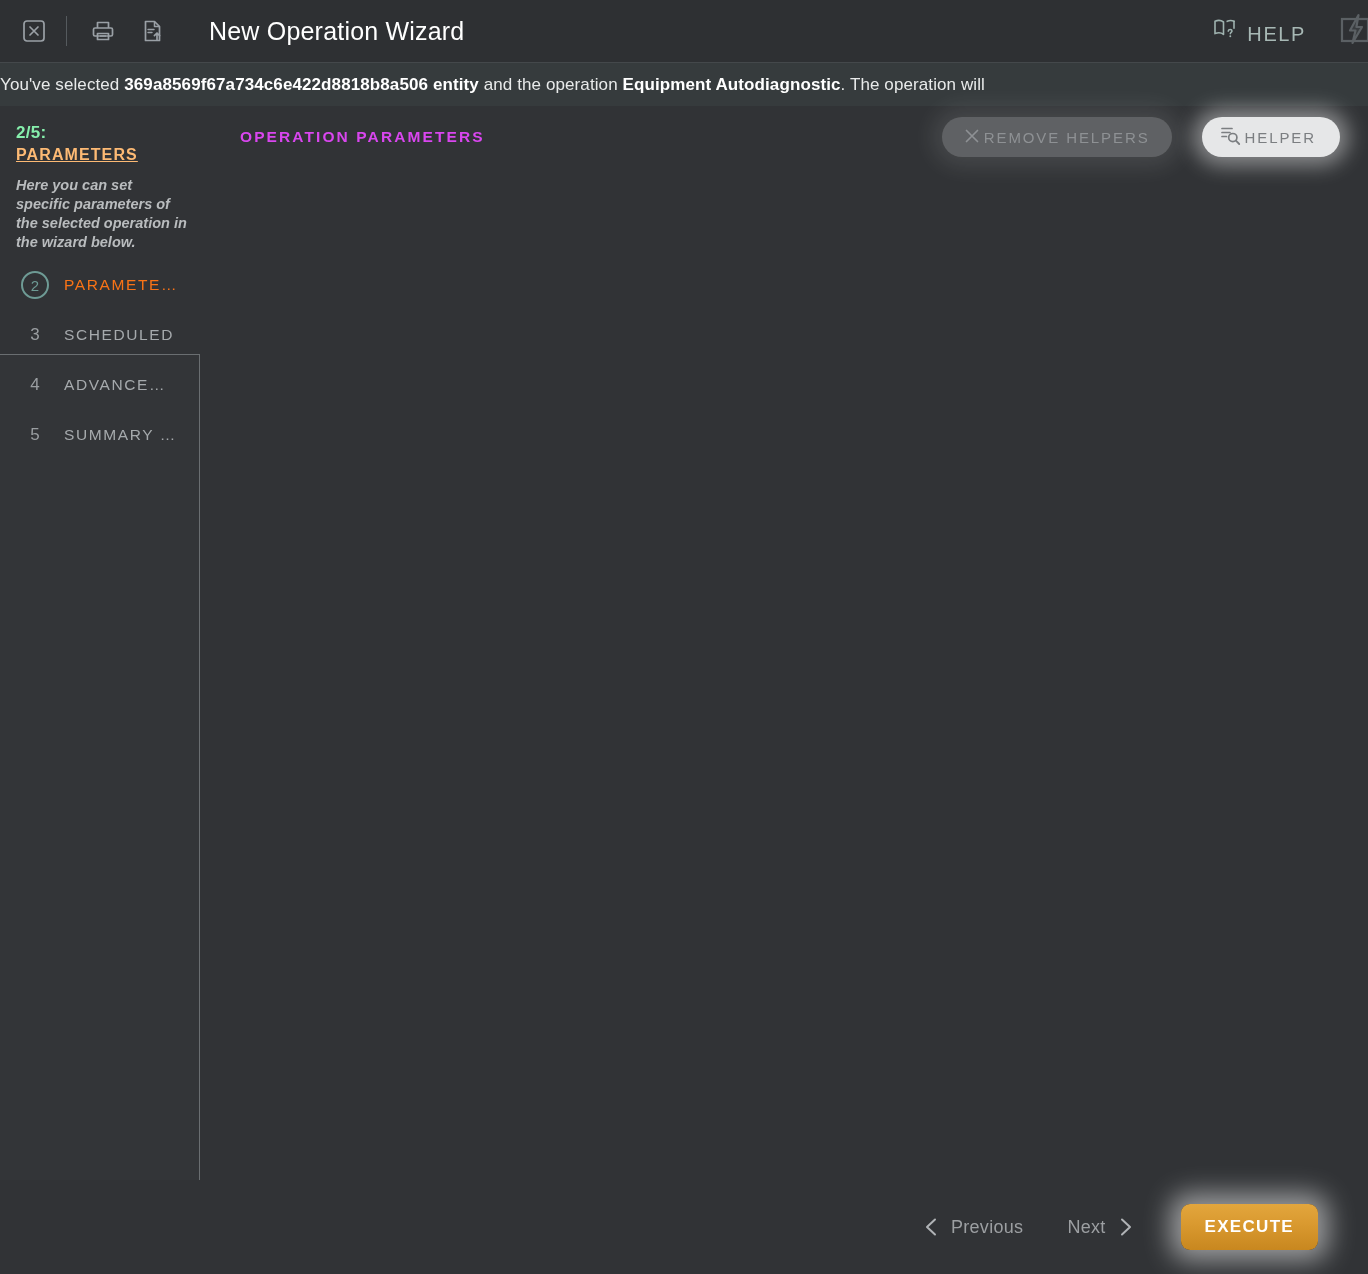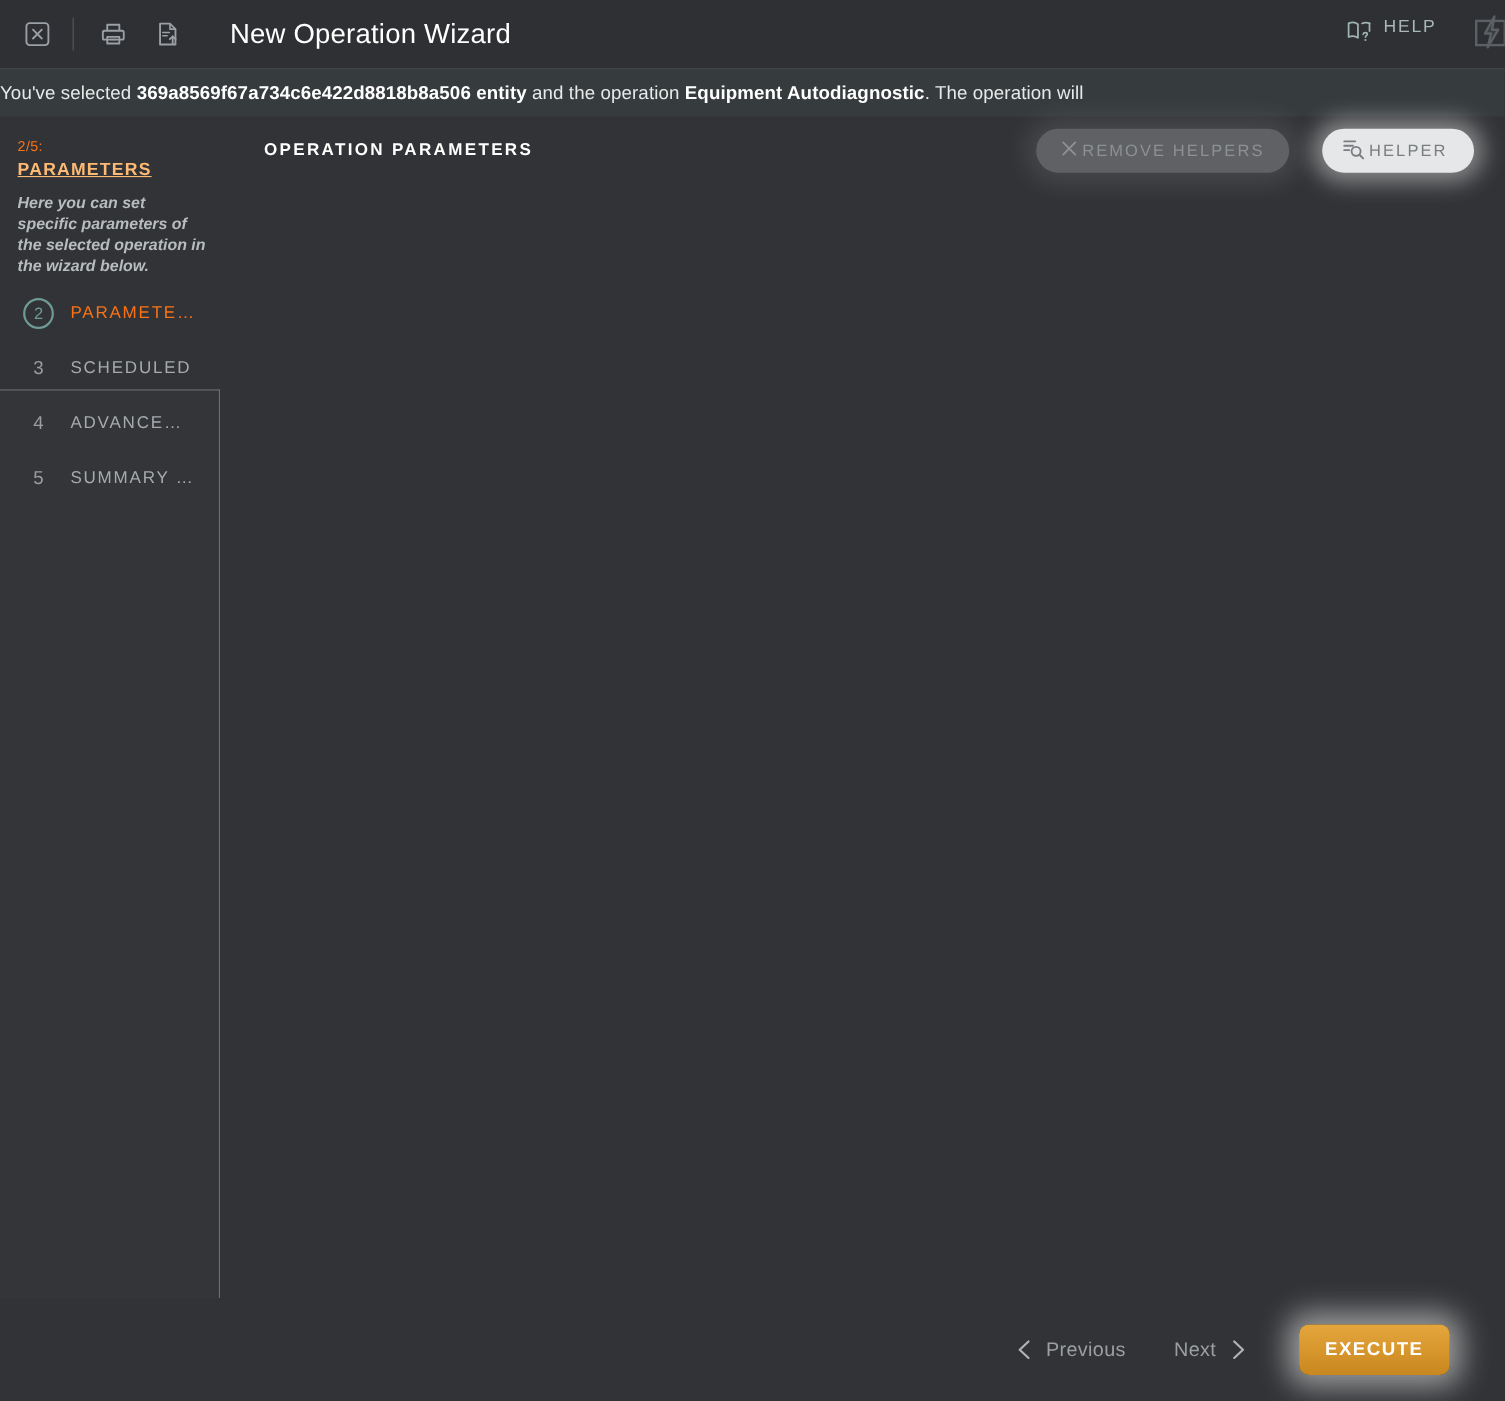--- a/index.html
+++ b/index.html
@@ -38,23 +38,23 @@
   .tb-title {
     margin-left: 34px;
     font-size: 25px;
     color: #ffffff;
     font-weight: 400;
     letter-spacing: .2px;
     white-space: nowrap;
   }
   .tb-spacer { flex: 1 1 auto; }
   .tb-help {
-    display: flex; align-items: flex-start; gap: 10px;
+    display: flex; align-items: flex-end; gap: 10px;
     color: #9fb3b0;
-    font-size: 16px; letter-spacing: 1.6px;
+    font-size: 20px; letter-spacing: 1.6px;
     margin-right: 22px;
   }
   .tb-help .lbl { color: #a7b8b5; }
   .tb-flash {
     width: 56px; height: 56px;
     display: flex; align-items: center; justify-content: center;
     color: #5b6064;
     margin-right: -16px;
   }
 
@@ -86,21 +86,21 @@
     background: #333538;
     border-right: 1px solid #6a6e71;
     border-top: 1px solid #6a6e71;
   }
   .side-inner { position: relative; z-index: 2; }
 
   .side-head {
     padding: 16px 14px 0 16px;
   }
   .side-step-num {
-    font-size: 13px; font-weight: 400; color: #f97316;
+    font-size: 17px; font-weight: 700; color: #86efac;
     letter-spacing: .3px; line-height: 22px;
   }
   .side-step-name {
     font-size: 16px; font-weight: 700; color: #fdba74;
     letter-spacing: 1.1px; line-height: 22px; text-decoration: underline;
   }
   .side-desc {
     margin: 10px 16px 0 16px;
     width: 172px; height: 72px;
     overflow: hidden;
@@ -147,21 +147,21 @@
   }
   .content-header {
     position: relative;
     height: 62px;
     display: flex; align-items: center;
     padding: 0 28px 0 39px;
   }
   .section-title {
     font-size: 15.5px; font-weight: 700;
     letter-spacing: 2.1px;
-    color: #ffffff;
+    color: #d946ef;
   }
   .chdr-spacer { flex: 1 1 auto; }
 
   .btn-pill {
     height: 40px;
     border-radius: 20px;
     display: inline-flex; align-items: center;
     gap: 4px;
     padding: 0 22px;
     font-size: 15px; letter-spacing: 1.9px;

